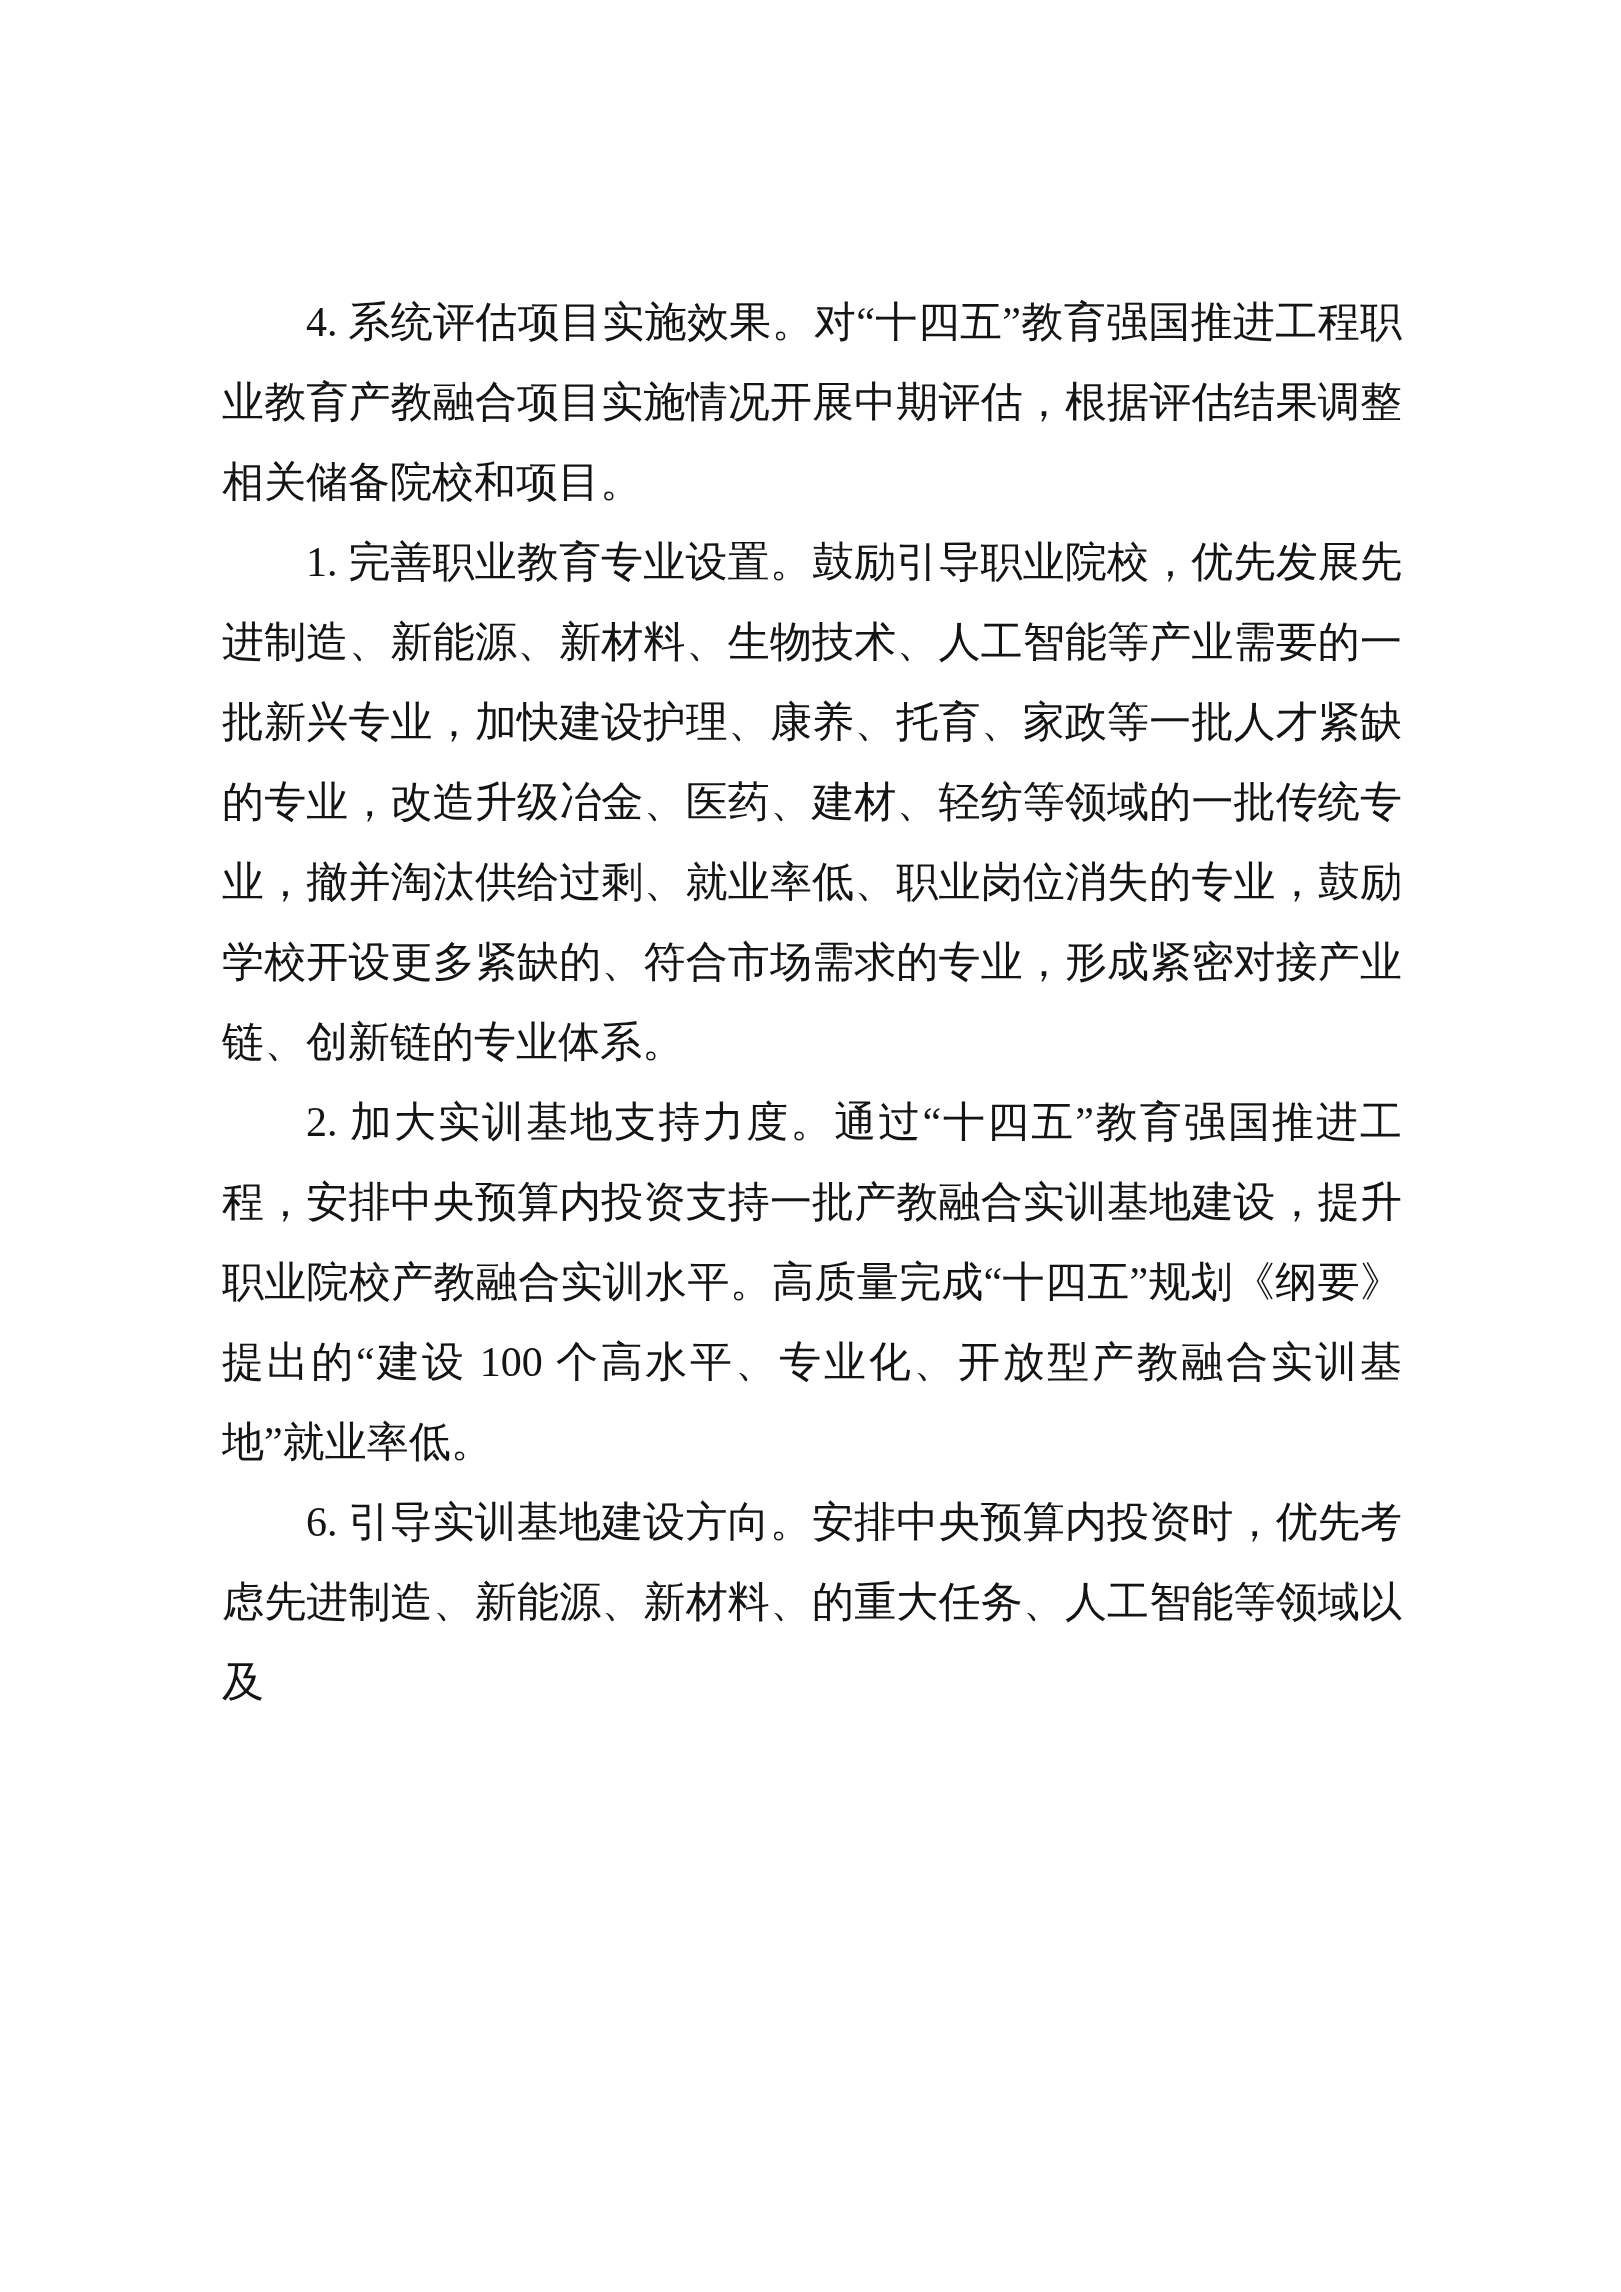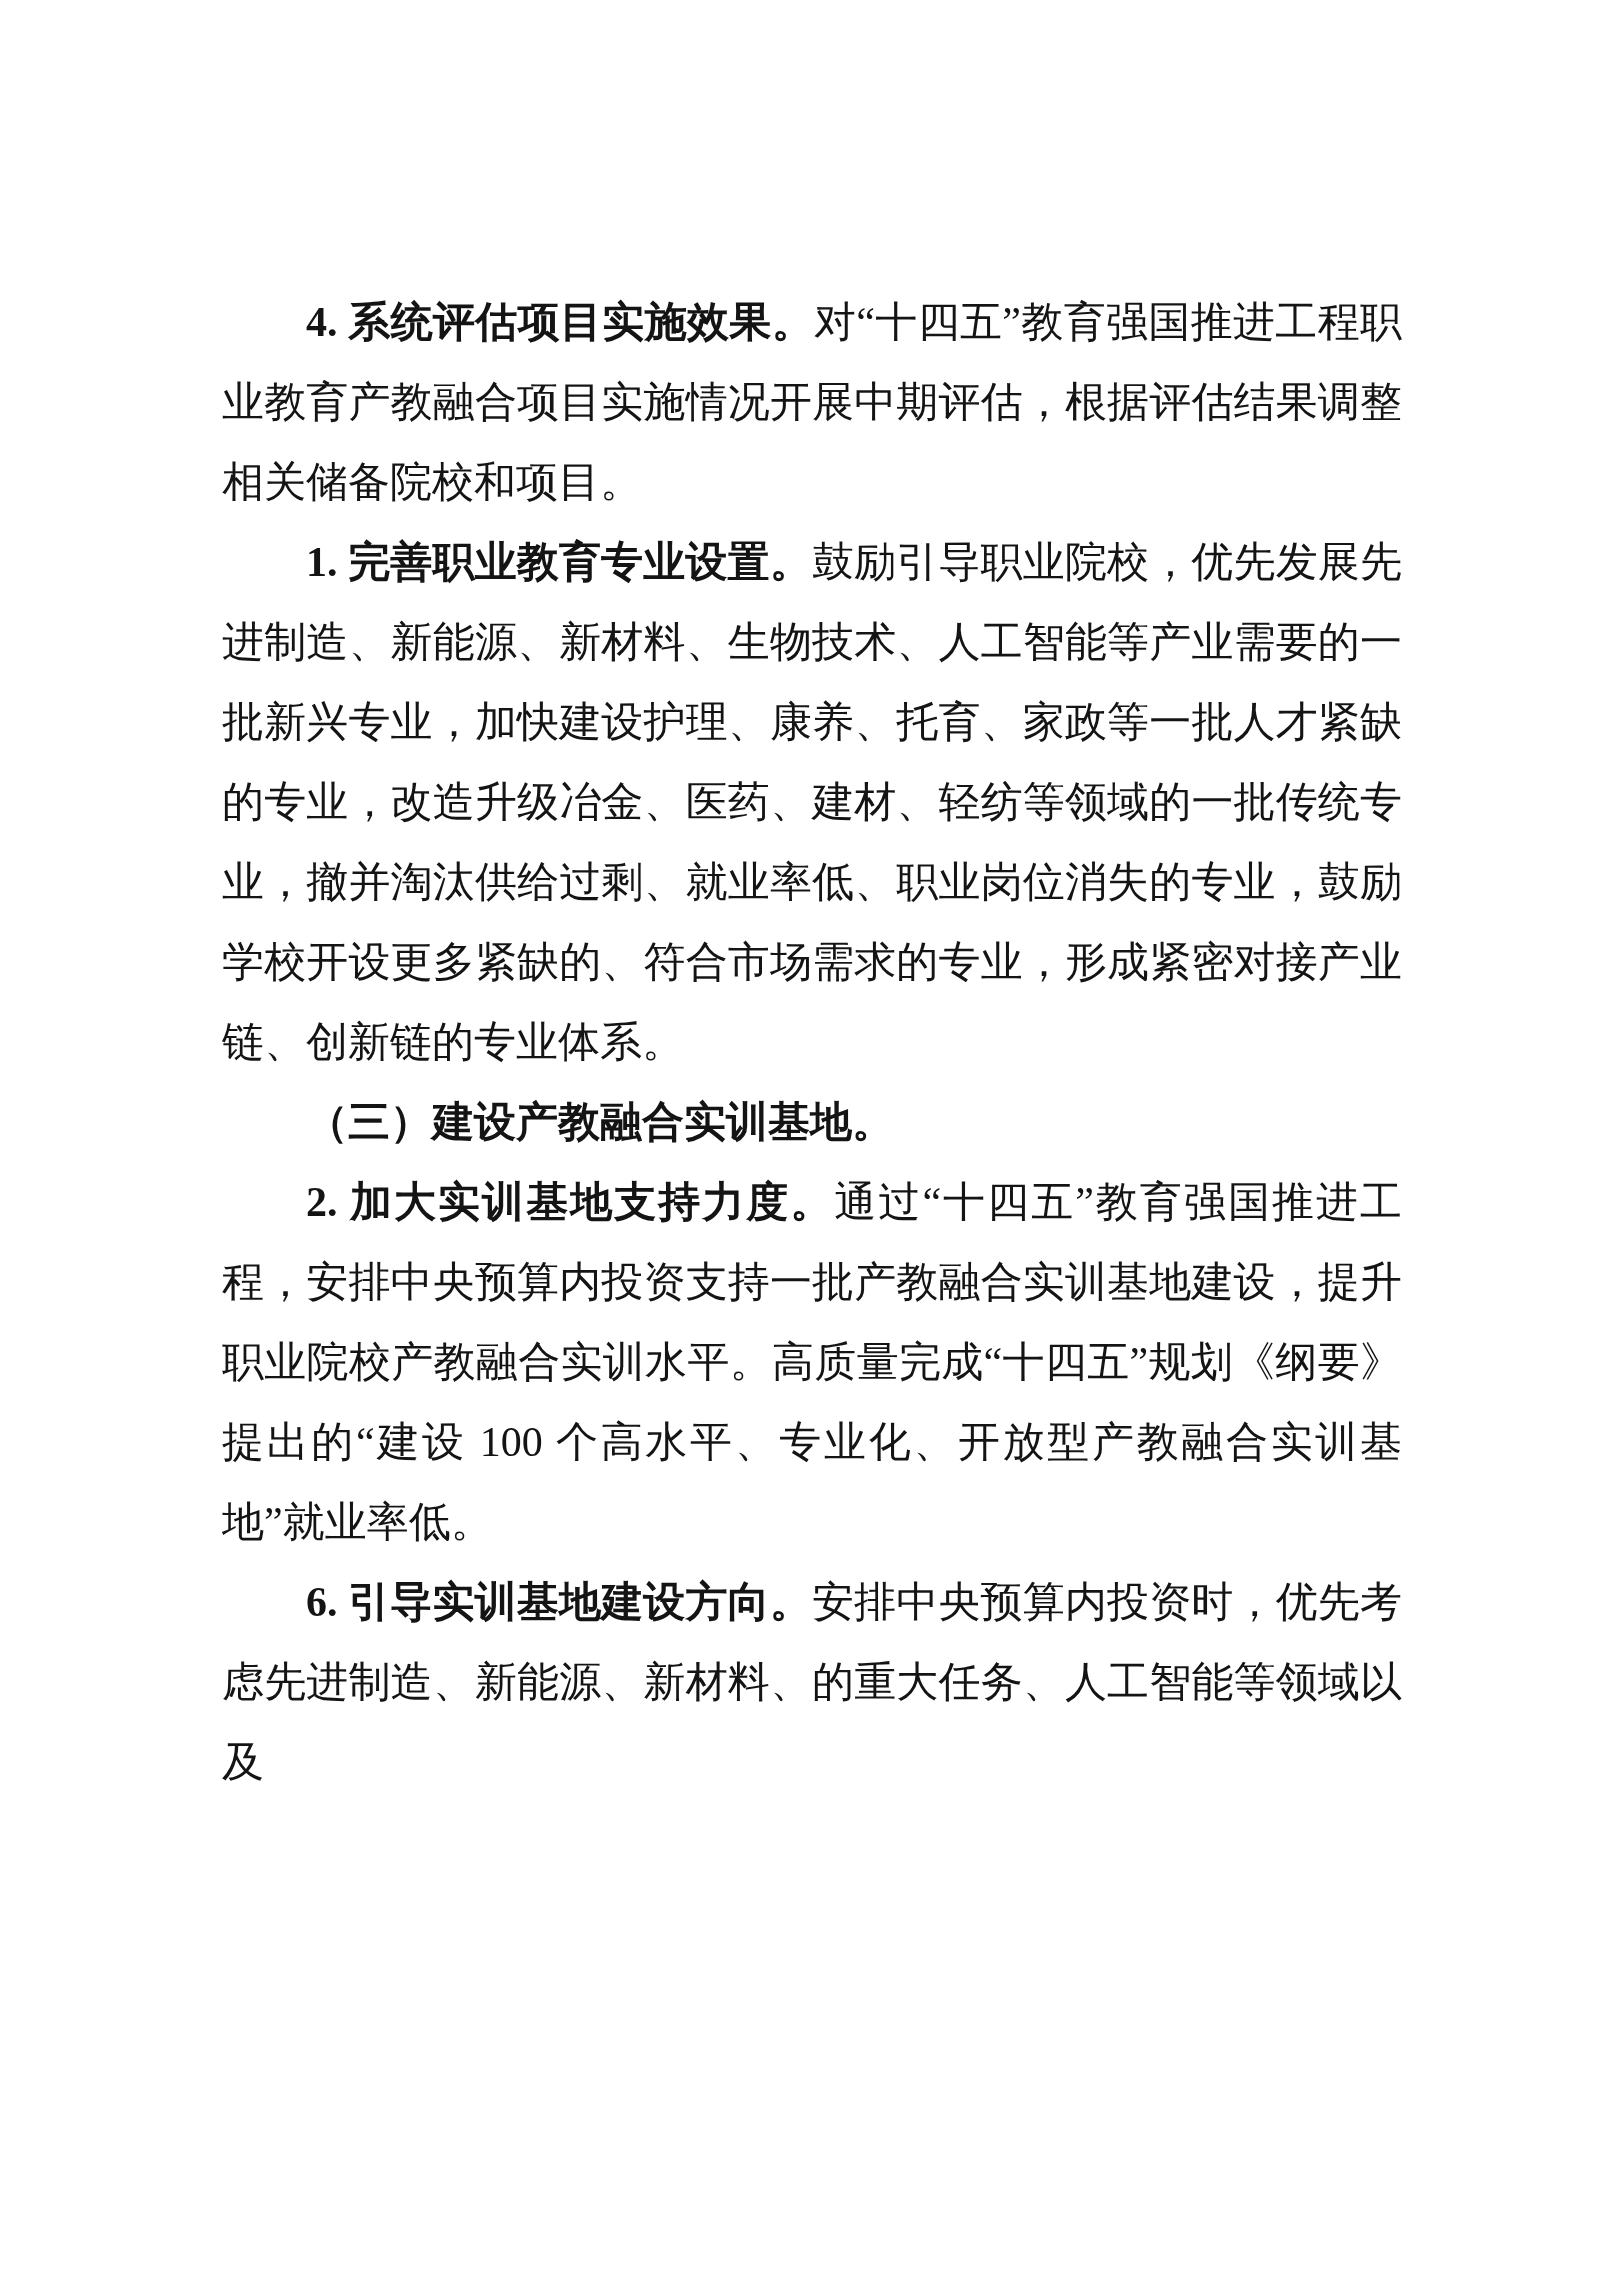--- a/index.html
+++ b/index.html
@@ -27,36 +27,35 @@
     text-align: justify;
     text-justify: inter-ideograph;
     letter-spacing: 0;
   }
   .para {
     margin: 0;
     padding: 0;
     text-indent: 2em;
   }
   .para .lead {
-    font-weight: bold;
+    font-weight: normal;
   }
   .para .body-text {
     font-weight: normal;
   }
 </style>
 </head>
 <body>
 
 <div class="page">
   <div class="text-block" id="paragraphs">
   <p class="para"><span class="lead">4. 系统评估项目实施效果。</span><span class="body-text">对“十四五”教育强国推进工程职业教育产教融合项目实施情况开展中期评估，根据评估结果调整相关储备院校和项目。</span></p>
 
 
   <p class="para"><span class="lead">1. 完善职业教育专业设置。</span><span class="body-text">鼓励引导职业院校，优先发展先进制造、新能源、新材料、生物技术、人工智能等产业需要的一批新兴专业，加快建设护理、康养、托育、家政等一批人才紧缺的专业，改造升级冶金、医药、建材、轻纺等领域的一批传统专业，撤并淘汰供给过剩、就业率低、职业岗位消失的专业，鼓励学校开设更多紧缺的、符合市场需求的专业，形成紧密对接产业链、创新链的专业体系。</span></p>
 
-  <p class="para"><span class="lead">（三）建设产教融合实训基地。</span><span class="body-text"></span></p>
 
   <p class="para"><span class="lead">2. 加大实训基地支持力度。</span><span class="body-text">通过“十四五”教育强国推进工程，安排中央预算内投资支持一批产教融合实训基地建设，提升职业院校产教融合实训水平。高质量完成“十四五”规划《纲要》提出的“建设 100 个高水平、专业化、开放型产教融合实训基地”就业率低。</span></p>
 
   <p class="para"><span class="lead">6. 引导实训基地建设方向。</span><span class="body-text">安排中央预算内投资时，优先考虑先进制造、新能源、新材料、的重大任务、人工智能等领域以及</span></p>
 </div>
 </div>
 
 
 </body></html>

